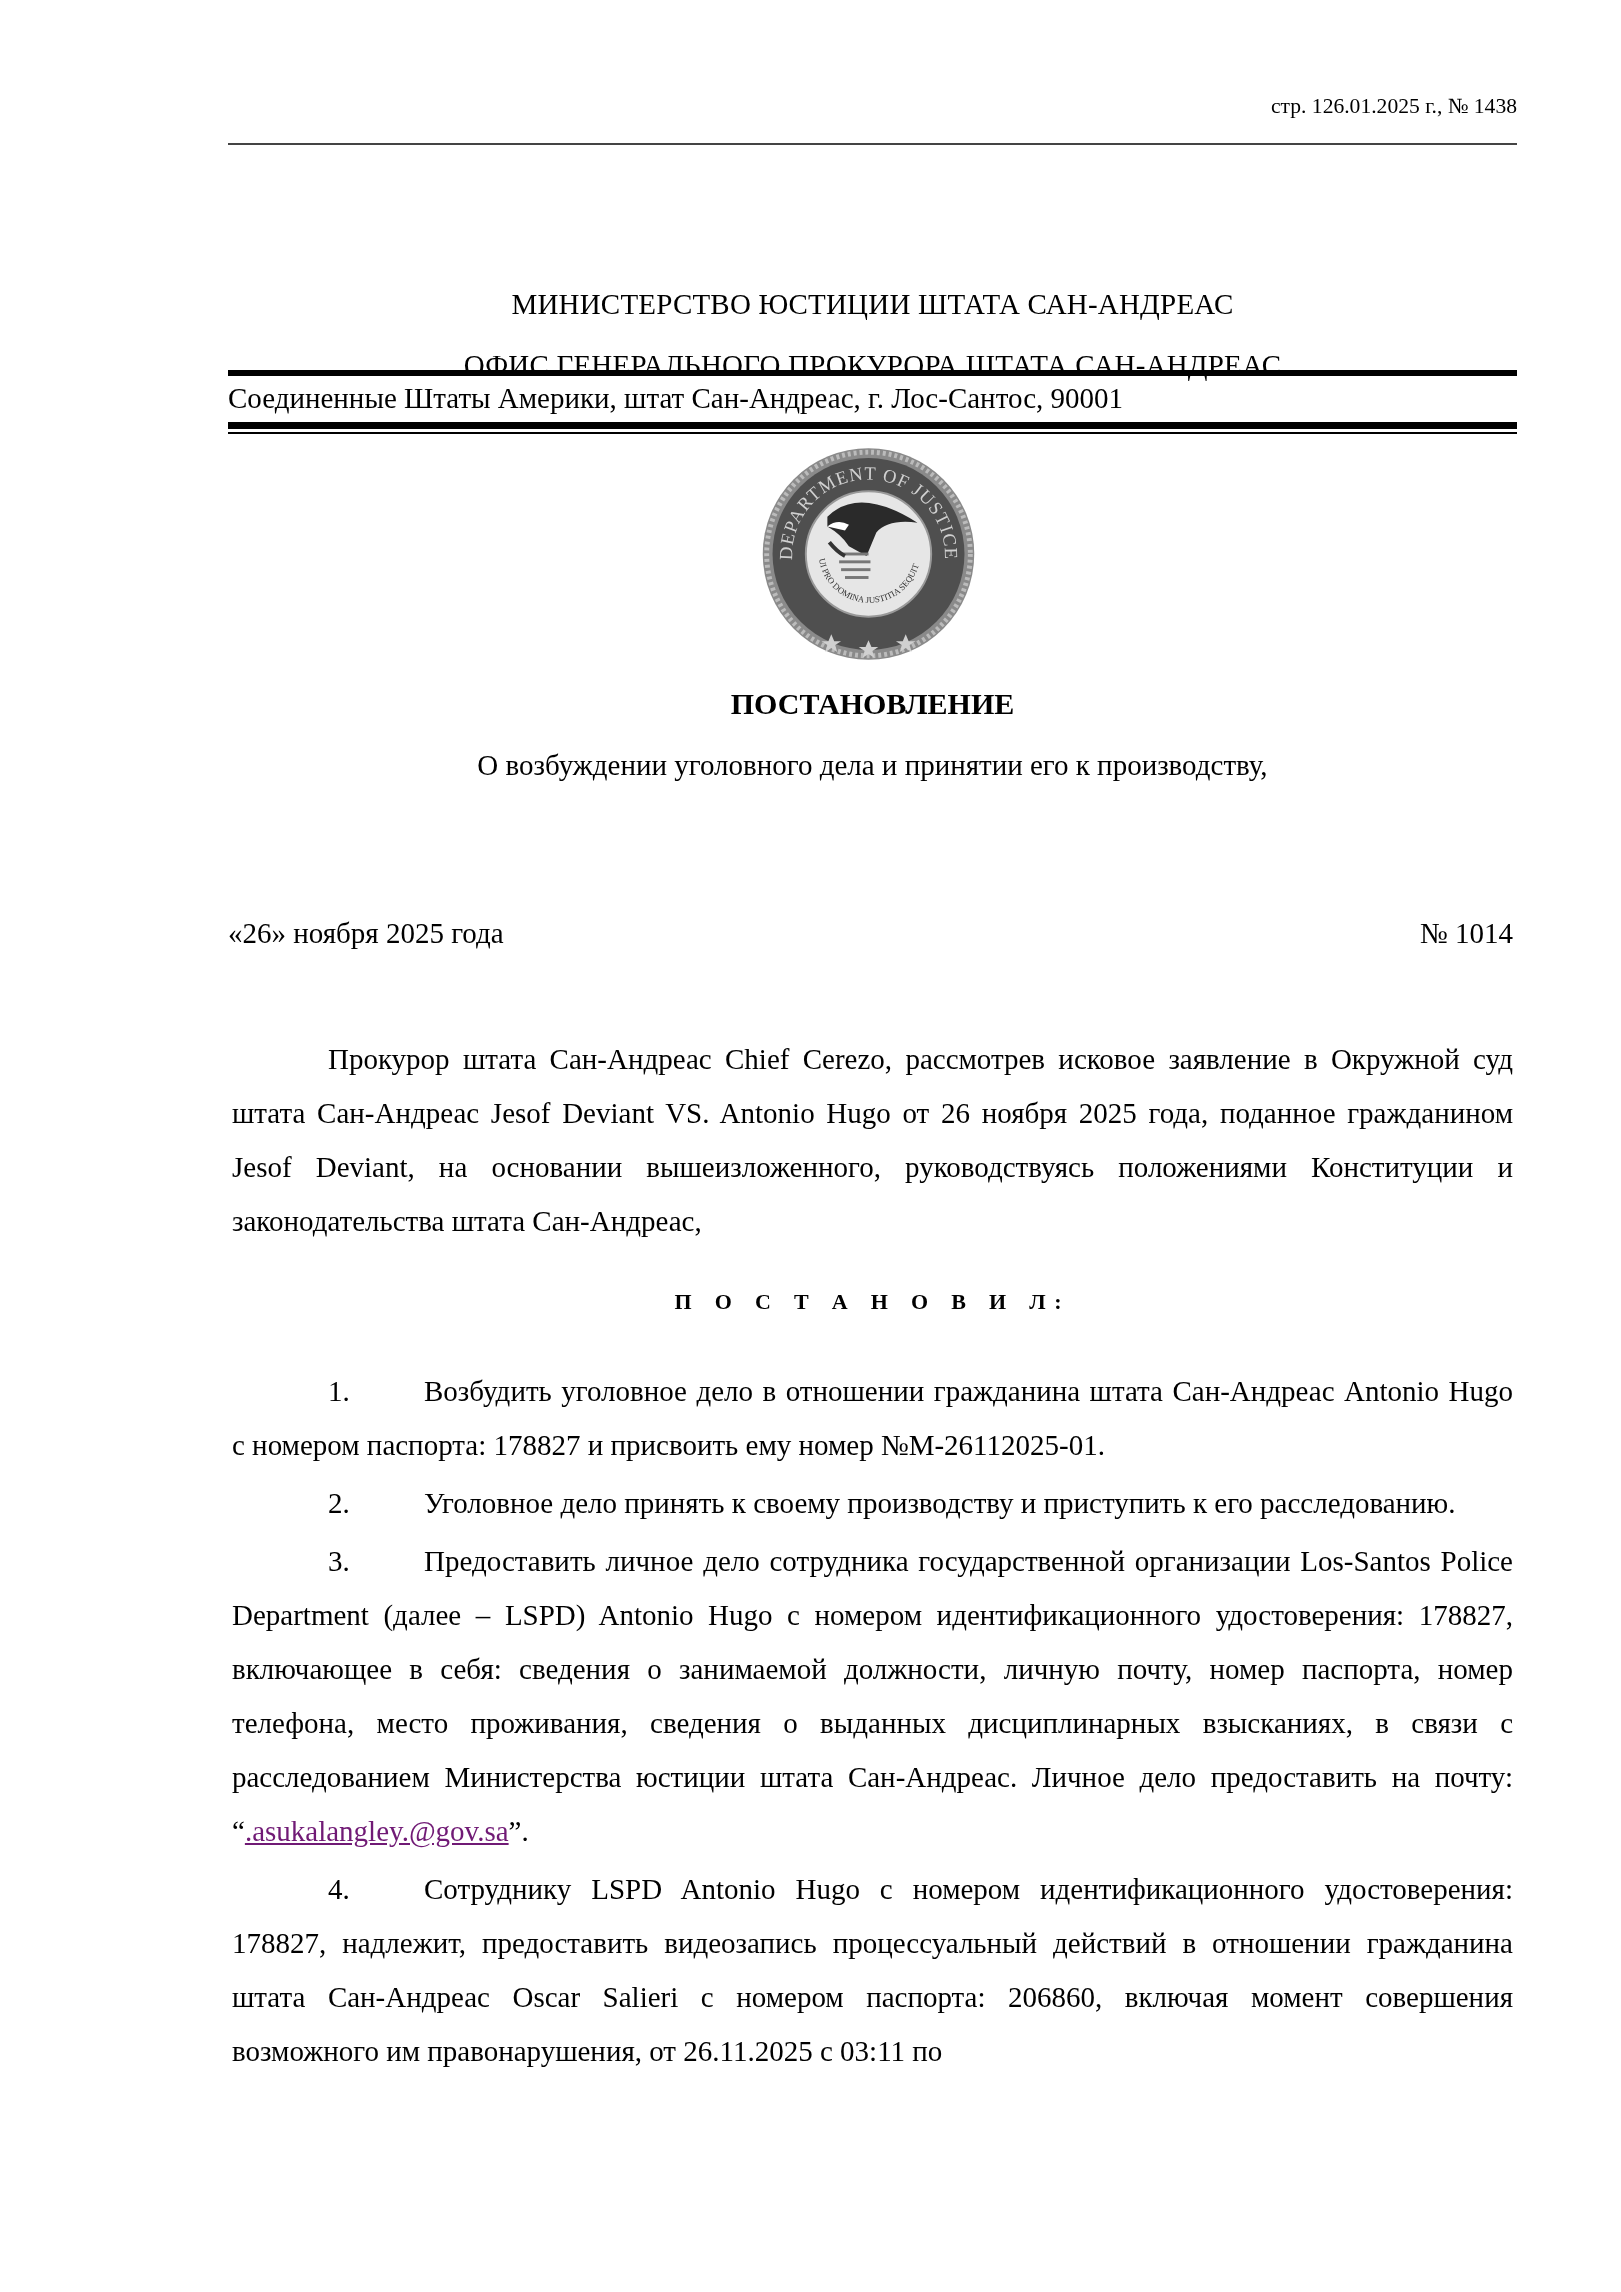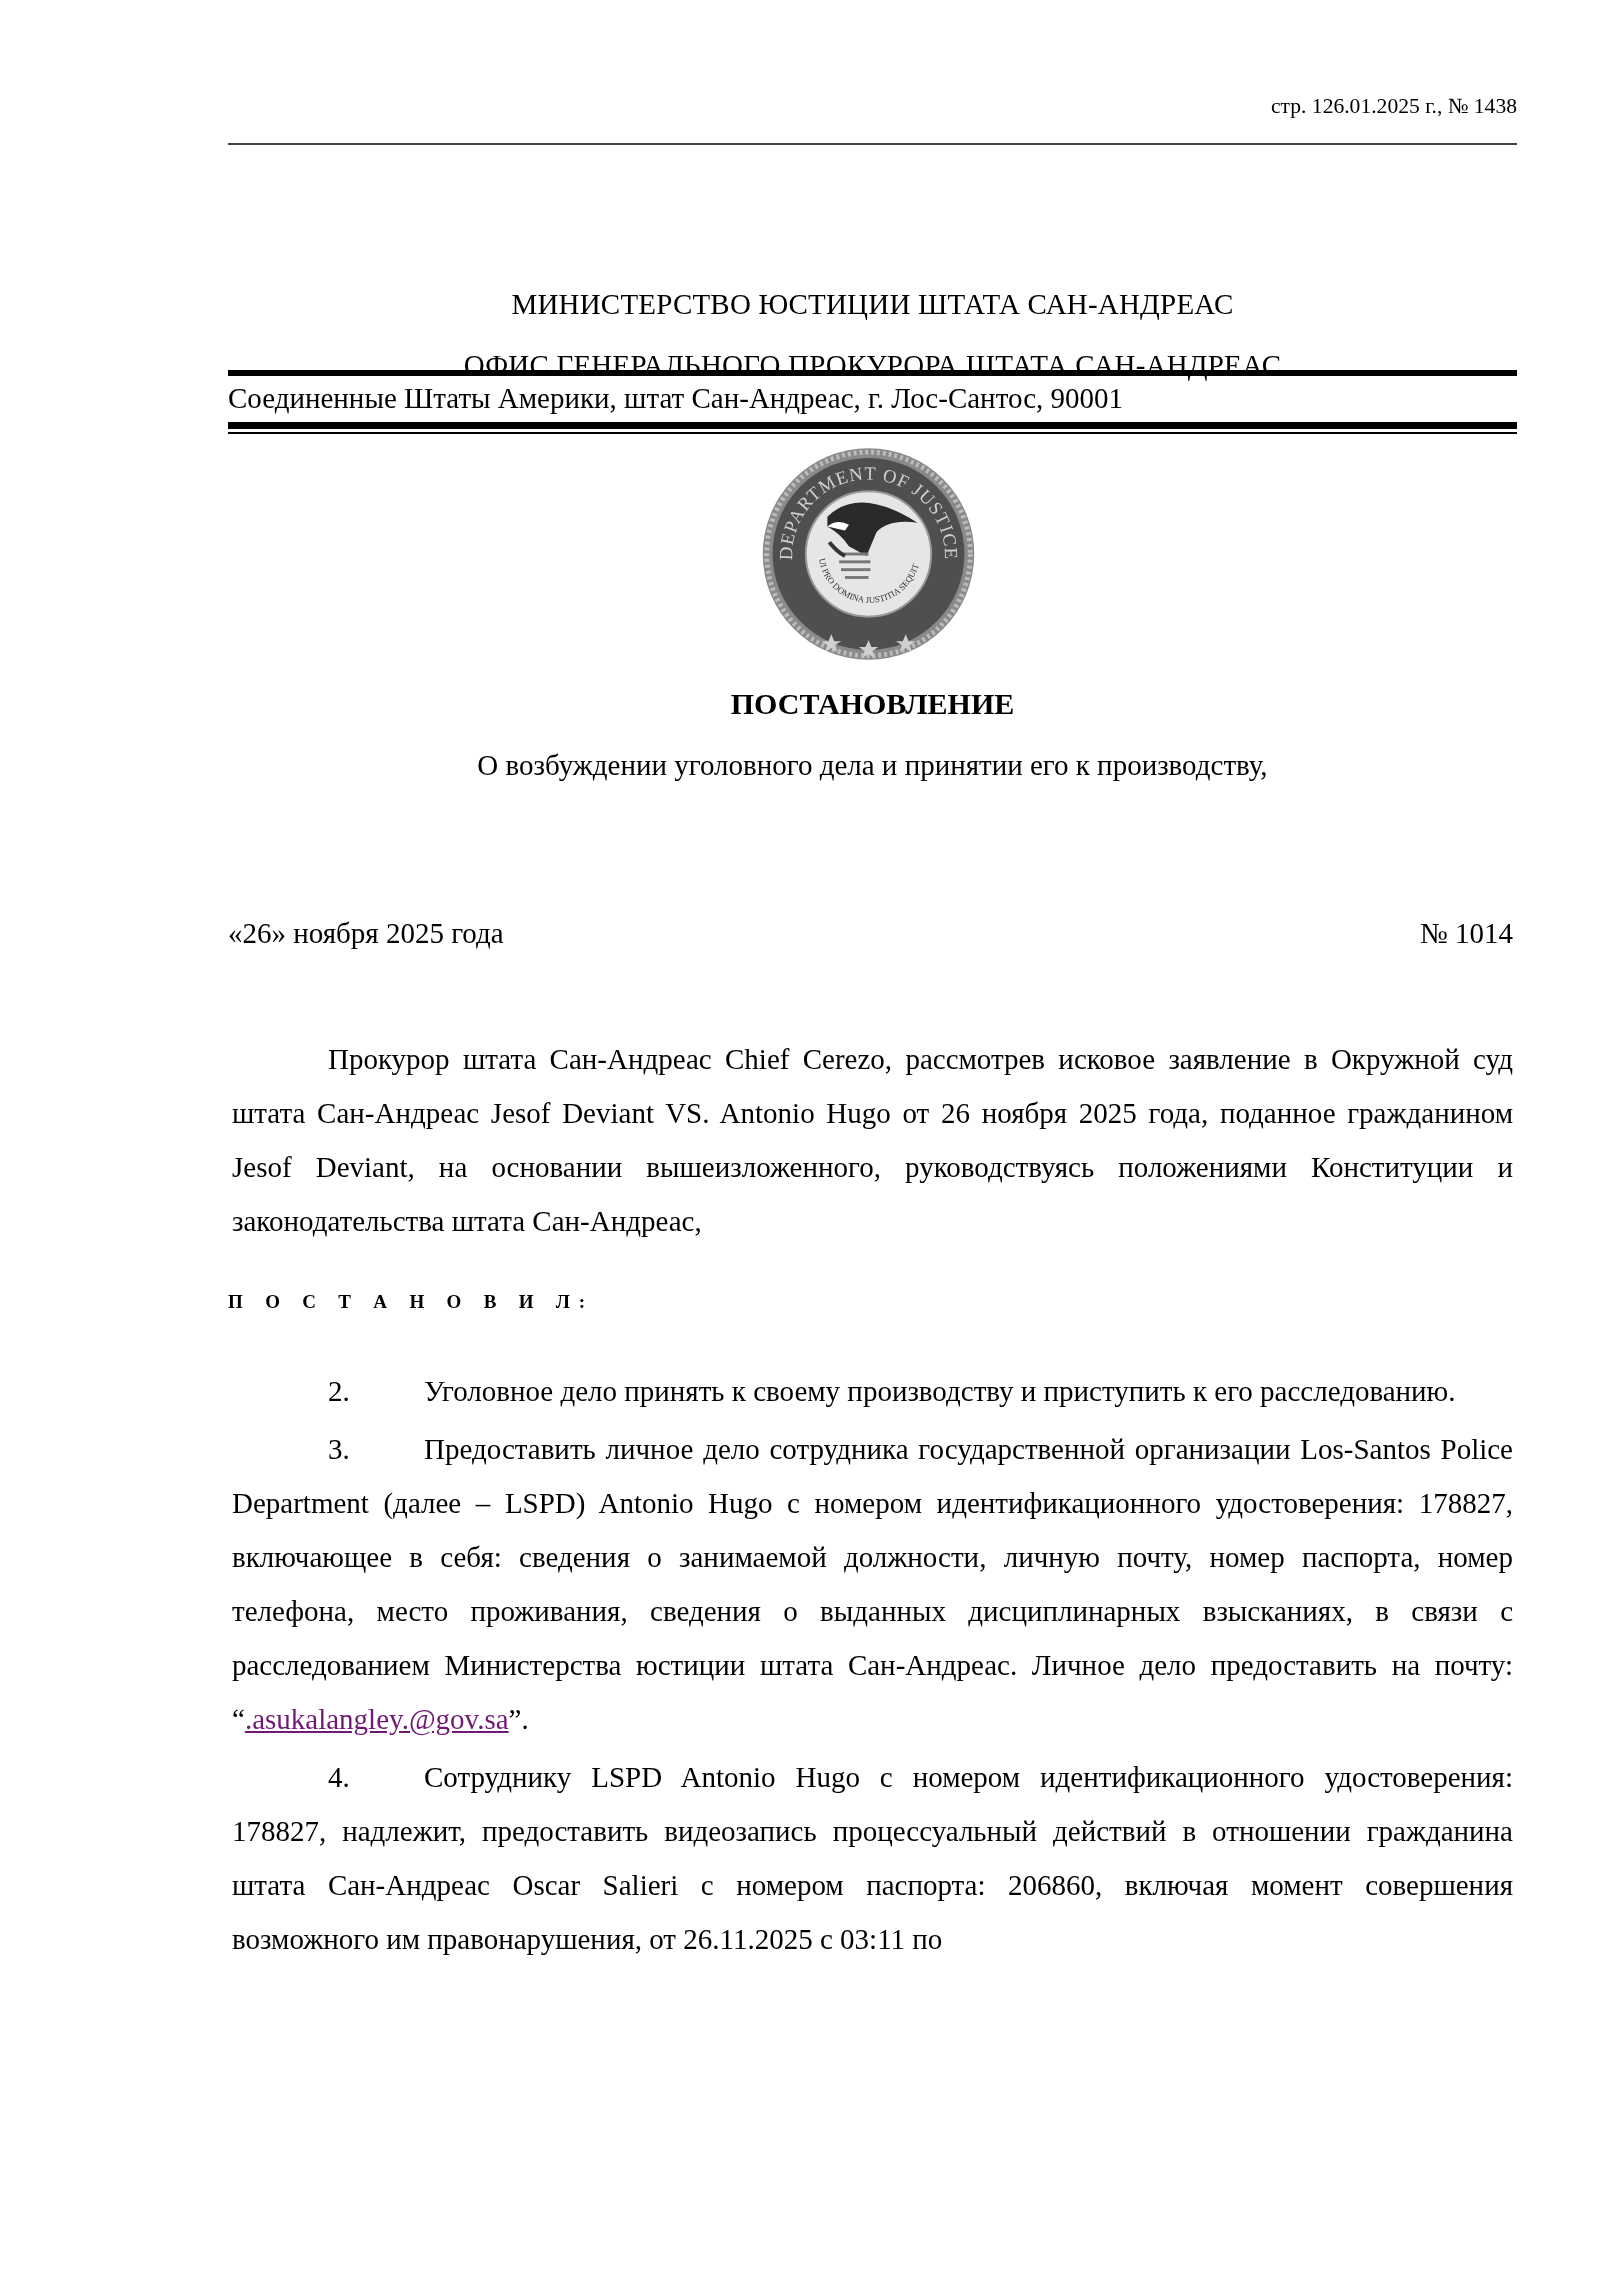--- a/index.html
+++ b/index.html
@@ -40,22 +40,22 @@
   .date-line {
     position: absolute; left: 228px; right: 108px; top: 916px;
     display: flex; justify-content: space-between; font-size: 29px; line-height: 35px;
   }
   .body-text {
     position: absolute; left: 232px; right: 108px;
     font-size: 29px; line-height: 54px; text-align: justify;
   }
   .para-intro { top: 1032px; text-indent: 96px; }
   .resolved {
-    position: absolute; left: 228px; right: 104px; top: 1284px; 
-    font-size: 19px; font-weight: bold; letter-spacing: 8.8px; line-height: 35px;
+    position: absolute; left: 228px; right: 104px; top: 1284px; text-align: center;
+    font-size: 22px; font-weight: bold; letter-spacing: 8.8px; line-height: 35px;
   }
   .item { text-indent: 96px; margin: 0 0 3.9px 0; }
   .item .num { display: inline-block; width: 96px; text-indent: 0; }
   .items { top: 1364px; }
   a.email { color: #701a75; text-decoration: underline; }
 </style>
 </head>
 <body>
 
 <div class="page-header">
@@ -113,17 +113,18 @@
 <div class="date-line">
   <span>«26» ноября 2025 года</span>
   <span>№ 1014</span>
 </div>
 
 <div class="body-text para-intro">Прокурор штата Сан-Андреас Chief Cerezo, рассмотрев исковое заявление в Окружной суд штата Сан-Андреас Jesof Deviant VS. Antonio Hugo от 26 ноября 2025 года, поданное гражданином Jesof Deviant, на основании вышеизложенного, руководствуясь положениями Конституции и законодательства штата Сан-Андреас,</div>
 
 <div class="resolved">П О С Т А Н О В И Л:</div>
 
 <div class="body-text items">
+  <p class="item"><span class="num">1.</span><span>Возбудить уголовное дело в отношении гражданина штата Сан-Андреас Antonio Hugo с номером паспорта: 178827 и присвоить ему номер №M-26112025-01.</span></p>
   <p class="item"><span class="num">2.</span><span>Уголовное дело принять к своему производству и приступить к его расследованию.</span></p>
   <p class="item"><span class="num">3.</span><span>Предоставить личное дело сотрудника государственной организации Los-Santos Police Department (далее – LSPD) Antonio Hugo с номером идентификационного удостоверения: 178827, включающее в себя: сведения о занимаемой должности, личную почту, номер паспорта, номер телефона, место проживания, сведения о выданных дисциплинарных взысканиях, в связи с расследованием Министерства юстиции штата Сан-Андреас. Личное дело предоставить на почту: “</span><a class="email">.asukalangley.@gov.sa</a><span>”.</span></p>
   <p class="item"><span class="num">4.</span><span>Сотруднику LSPD Antonio Hugo с номером идентификационного удостоверения: 178827, надлежит, предоставить видеозапись процессуальный действий в отношении гражданина штата Сан-Андреас Oscar Salieri с номером паспорта: 206860, включая момент совершения возможного им правонарушения, от 26.11.2025 с 03:11 по</span></p>
 </div>
 
 
 </body></html>

